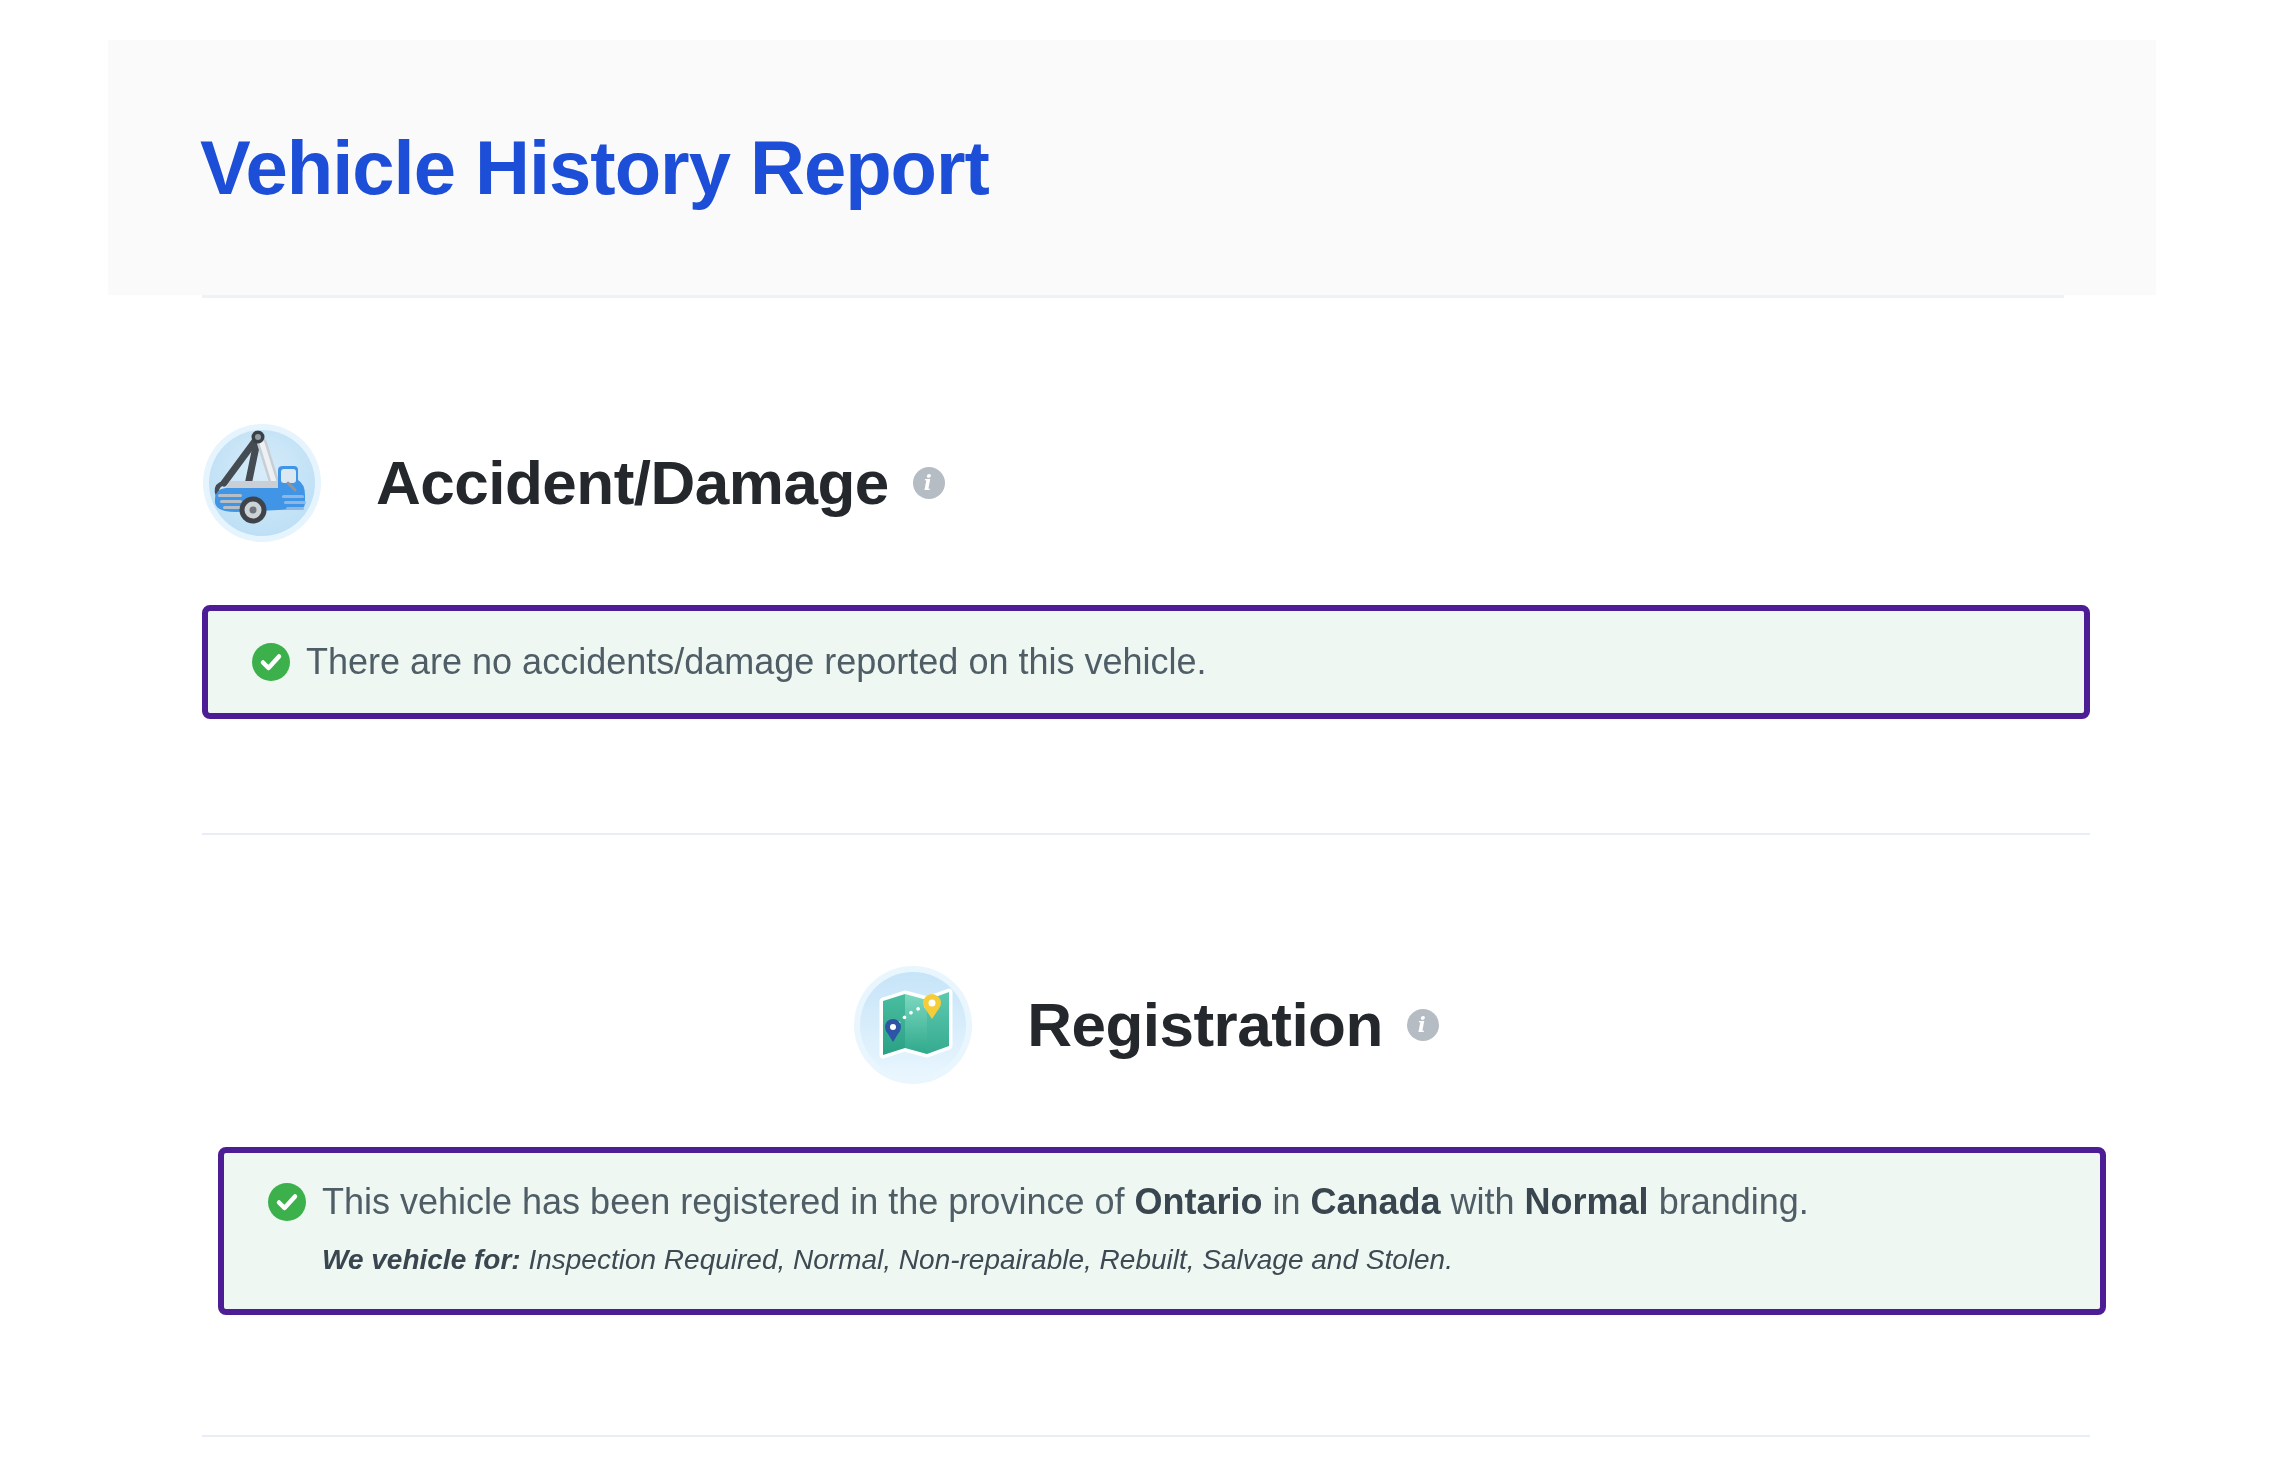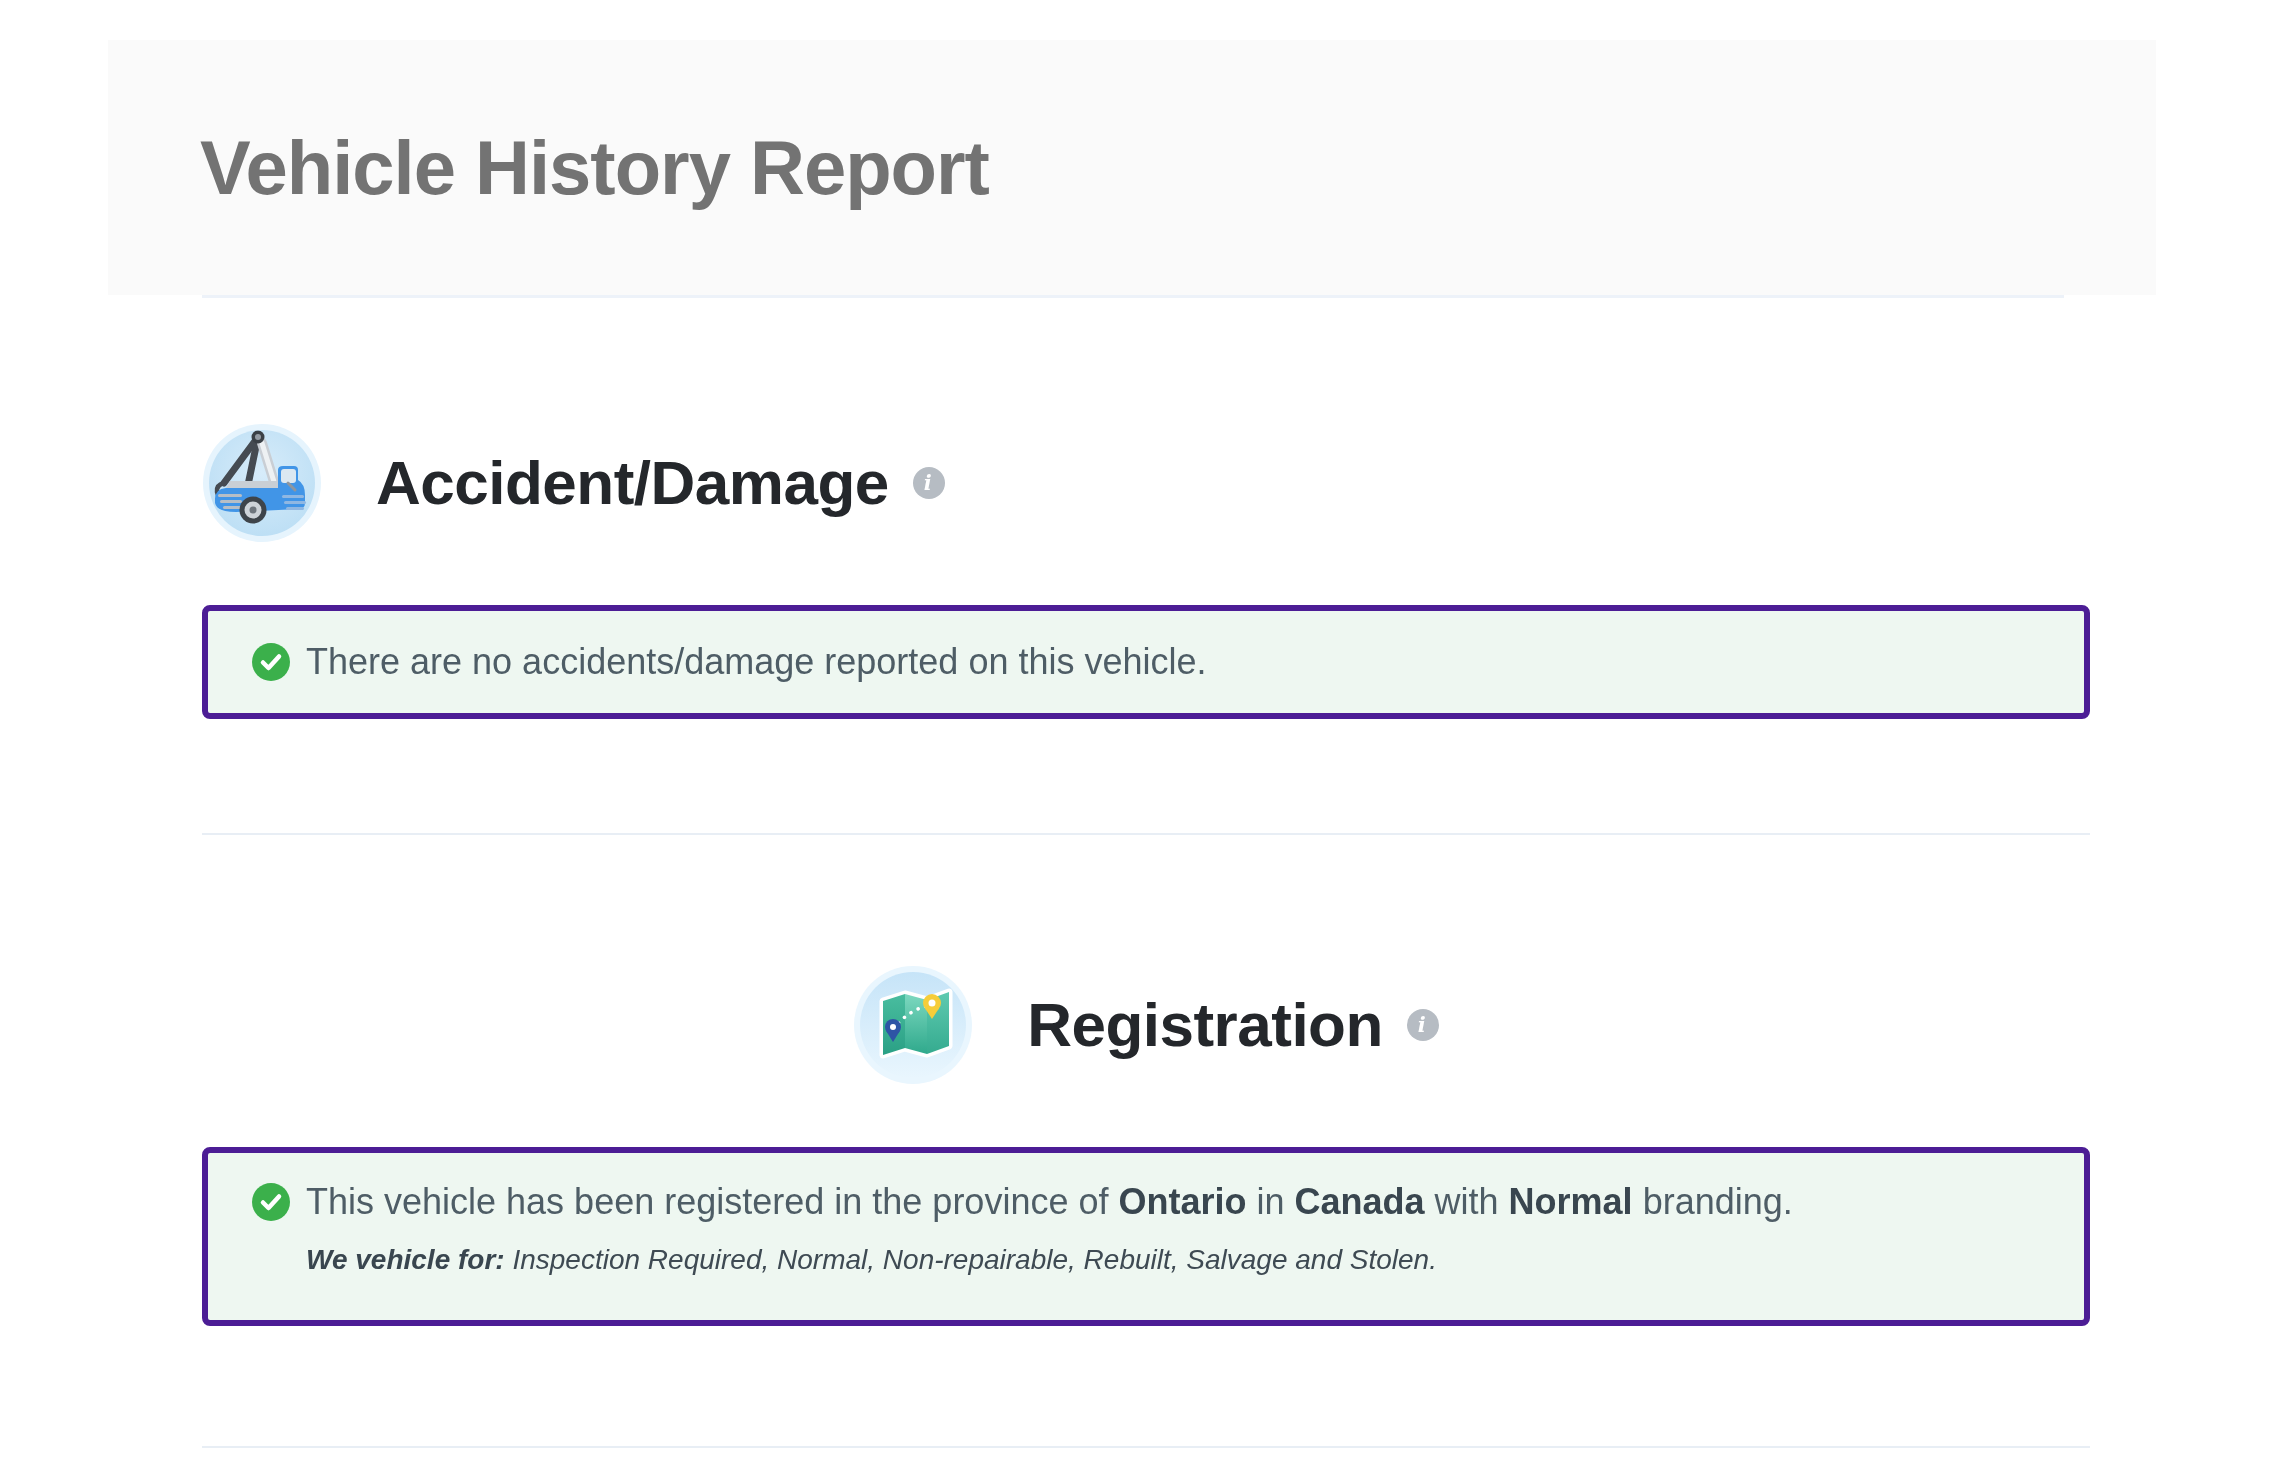--- a/index.html
+++ b/index.html
@@ -8,21 +8,21 @@
     font-family:"Liberation Sans",sans-serif;
     -webkit-font-smoothing:antialiased;
   }
   
   .band{
     position:absolute;left:108px;top:40px;width:2048px;height:255px;
     background:#fafafa;display:flex;align-items:center;
   }
   .band h1{
     margin:0 0 0 92px;font-size:76px;line-height:1;font-weight:700;
-    color:#737373;letter-spacing:-1px;
+    color:#1d4ed8;letter-spacing:-1px;
   }
   
   .content{position:absolute;left:202px;top:295px;width:1888px;}
   .topline{width:1862px;height:3px;background:#edf2f9;}
   .sec-head{display:flex;align-items:center;}
   .sec1 .sec-head{margin-top:125px;}
   .sec2 .sec-head{margin-top:130px;justify-content:center;}
   .badge{width:120px;height:120px;flex:0 0 auto;}
   .badge svg{display:block;}
   .sec-head h2{
@@ -35,21 +35,21 @@
   }
   .info span{
     color:#ffffff;font-family:"DejaVu Serif",serif;font-style:italic;font-weight:700;
     font-size:21px;line-height:1;transform:translate(-1px,-1px);
   }
   .alert{
     margin-top:62px;background:#eef7f1;border:6px solid #4c1d95;border-radius:8px;
     padding:30px 40px 30px 44px;display:flex;align-items:flex-start;gap:16px;
     box-sizing:border-box;width:1888px;
   }
-  .alert.two{padding-top:28px;padding-bottom:44px;}
+  .alert.two{padding-top:28px;padding-bottom:33px;margin-left:16px;}
   .check{width:38px;height:38px;flex:0 0 auto;margin-top:2px;}
   .alert p{margin:0;font-size:36px;line-height:42px;color:#4e5d66;}
   .alert p b{font-weight:700;color:#39464f;}
   .checked{
     margin:20px 0 0 0 !important;font-size:28px !important;line-height:33px !important;
     font-style:italic;color:#3e4a53 !important;
   }
   .checked b{color:#39464f;}
   hr.divider{
     border:none;height:2px;background:#e8eef5;margin:0;width:1888px;

